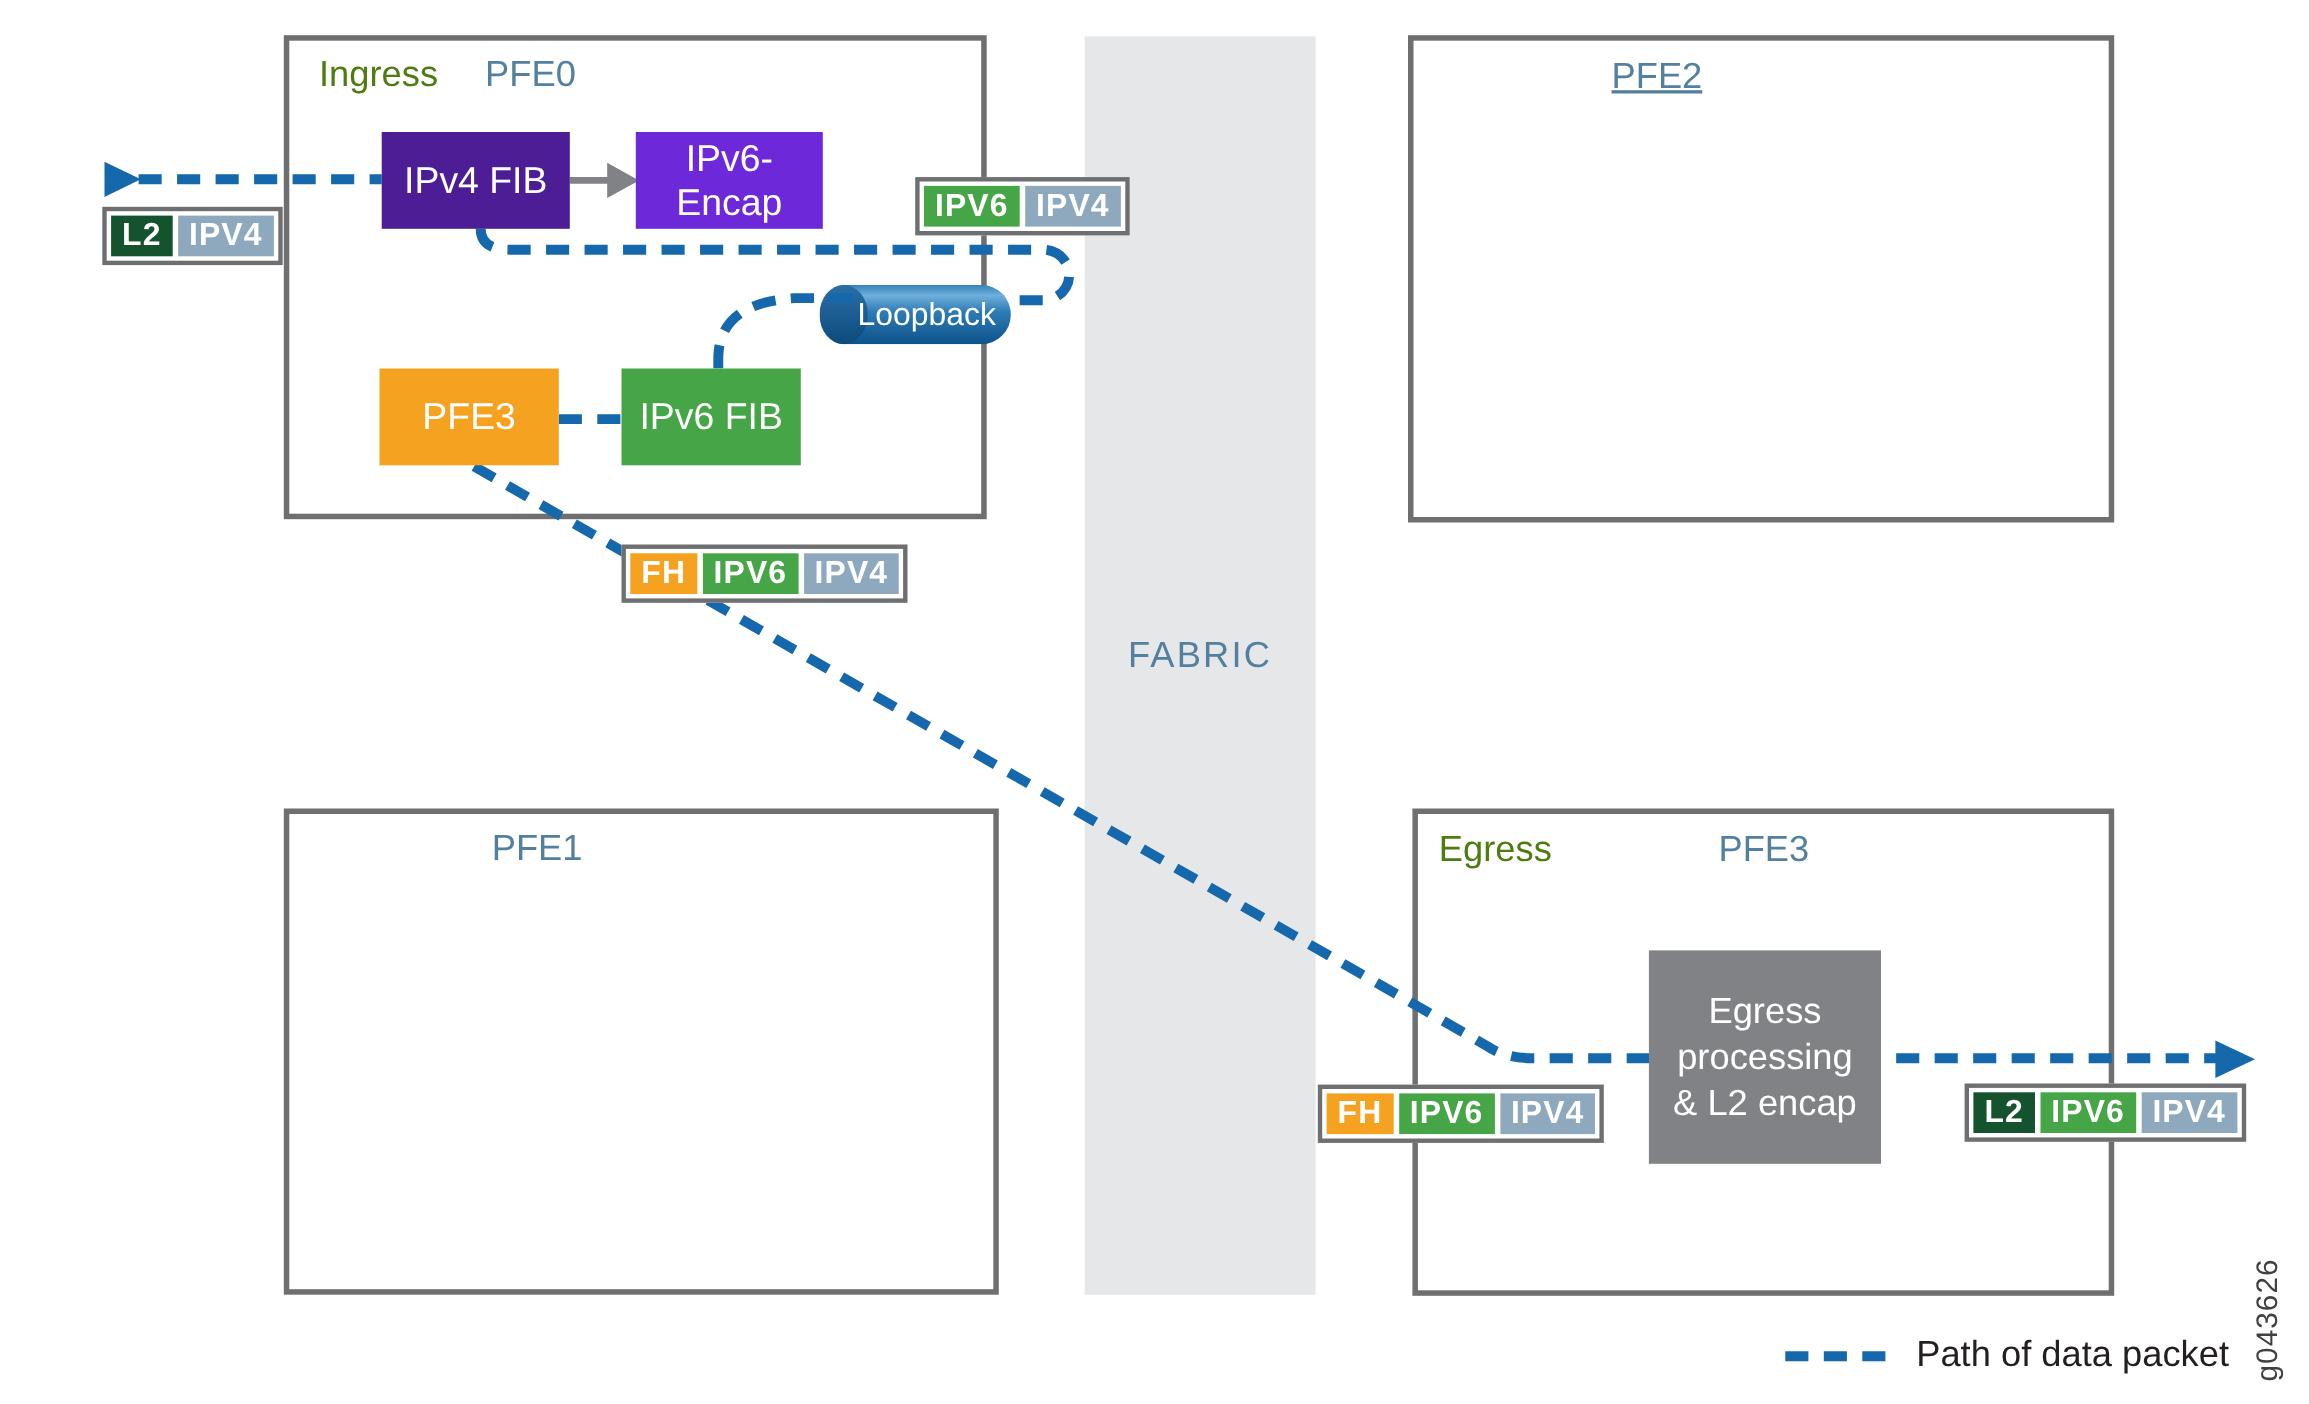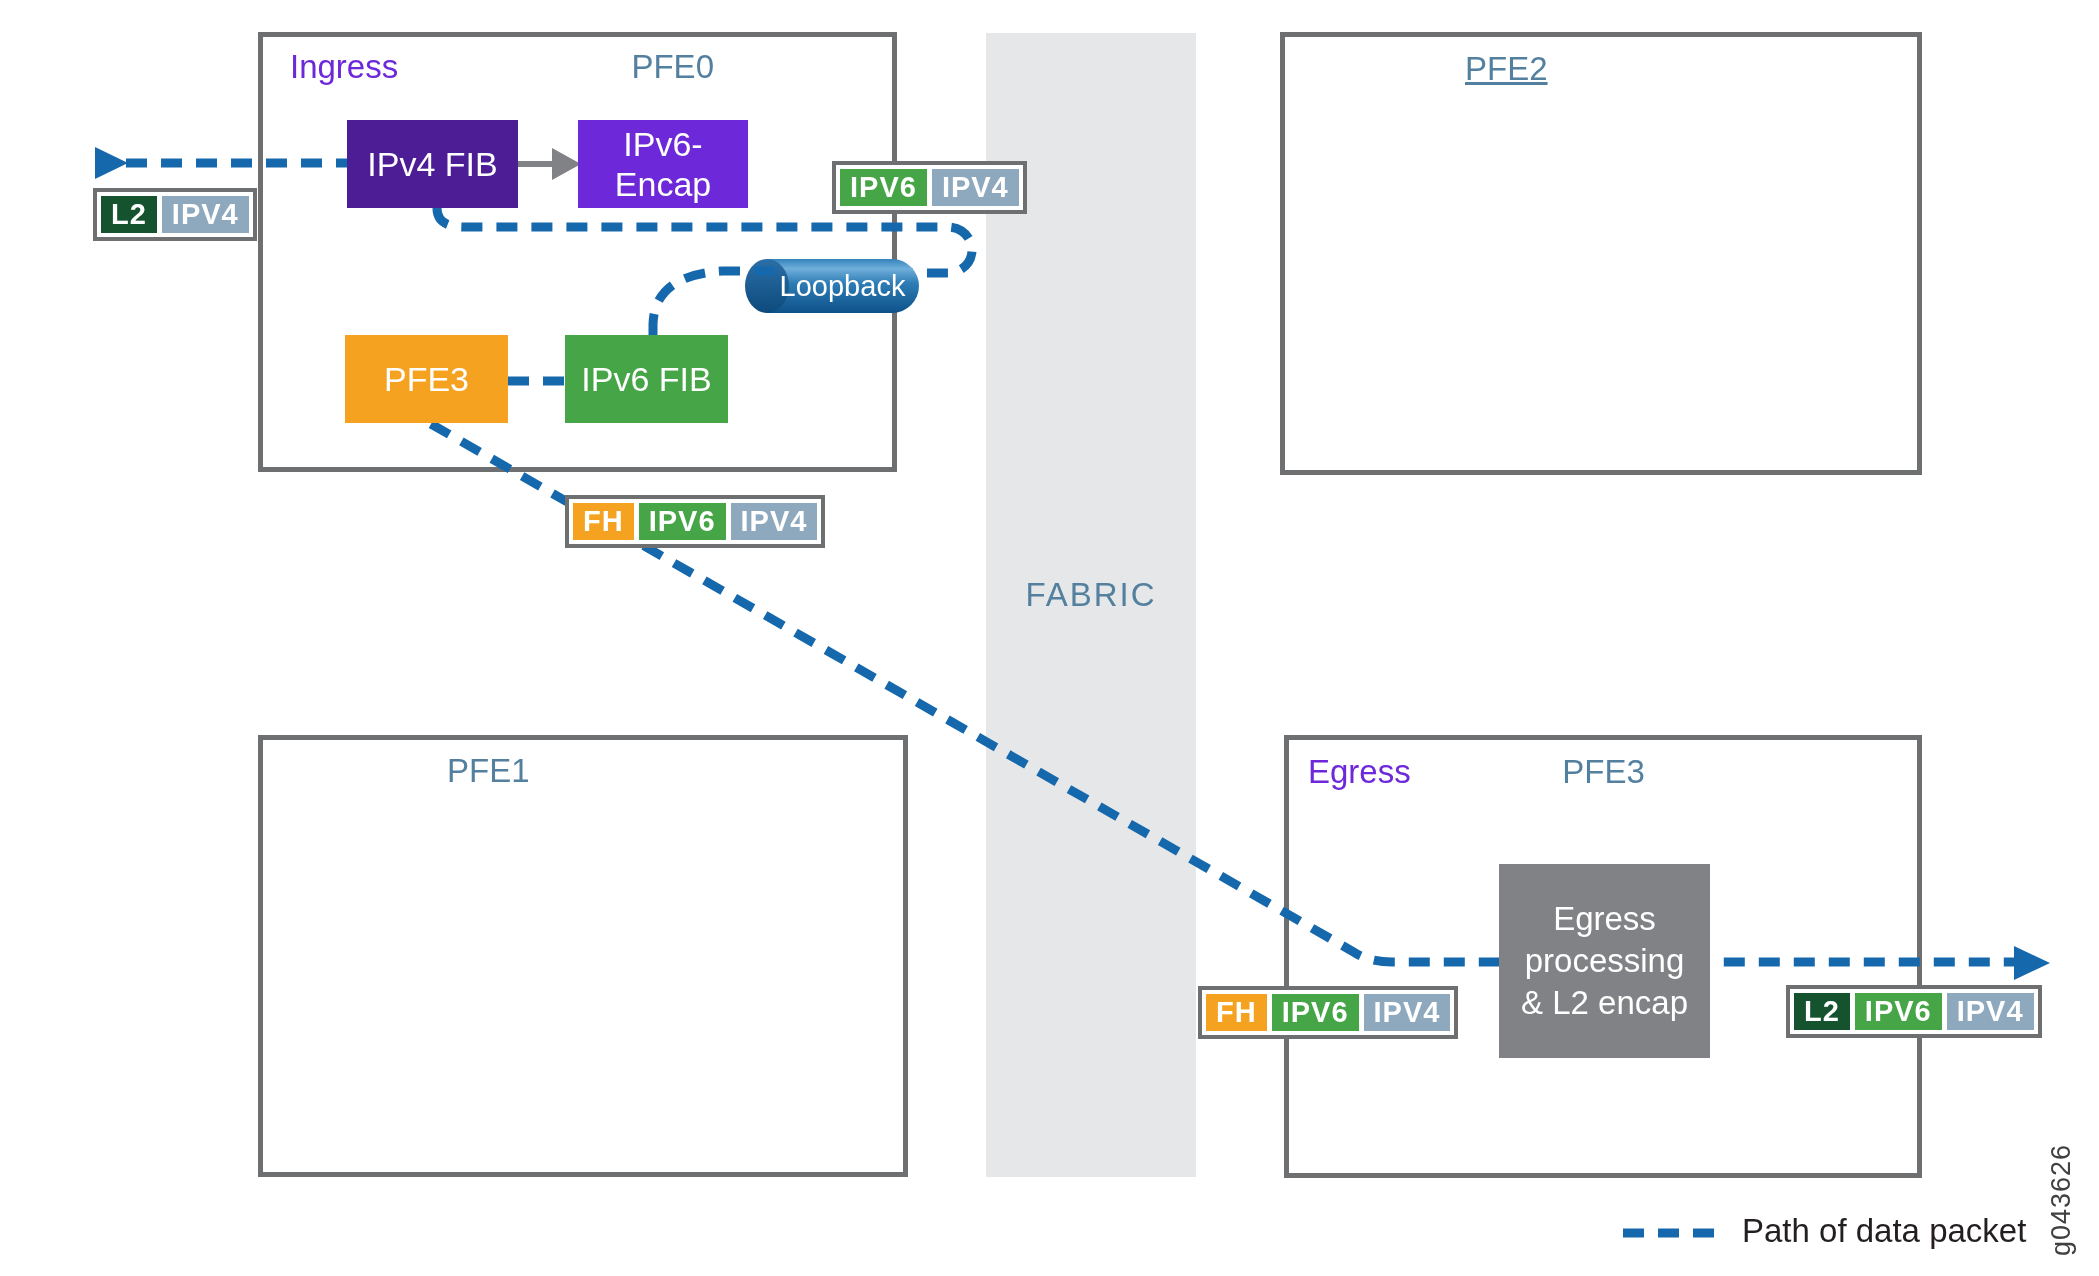--- a/index.html
+++ b/index.html
@@ -12,23 +12,23 @@
                 font-size:33px;letter-spacing:2px;color:#54809F;z-index:1;}
 
   
   .pfe{position:absolute;border:5px solid #6E6F71;background:transparent;z-index:1;box-sizing:border-box;}
   .pfe0{left:258px;top:32px;width:639px;height:440px;}
   .pfe2{left:1280px;top:32px;width:642px;height:443px;}
   .pfe1{left:258px;top:735px;width:650px;height:442px;}
   .pfe3{left:1284px;top:735px;width:638px;height:443px;}
 
   .title{position:absolute;font-size:33px;font-weight:500;color:#54809F;z-index:2;white-space:nowrap;}
-  .title-black{color:#6d28d9;}
+  .title-black{color:#4d7c0f;}
   .t-ingress{left:290px;top:48px;}
-  .t-pfe0{left:441px;top:48px;width:273px;text-align:right;}
+  .t-pfe0{left:441px;top:48px;width:273px;text-align:left;}
   .t-pfe2{left:1465px;top:50px;width:273px;text-align:left;text-decoration:underline;}
   .t-pfe1{left:447px;top:752px;width:273px;text-align:left;}
   .t-egress{left:1308px;top:753px;}
   .t-pfe3{left:1467px;top:753px;width:273px;text-align:center;}
 
   
   .lay{position:absolute;left:0;top:0;z-index:2;}
   .lay-top{z-index:4;}
   .dash{stroke:#1668AC;stroke-width:9;fill:none;stroke-dasharray:21 14;}
   .garrow{stroke:#808285;stroke-width:6;fill:none;}

